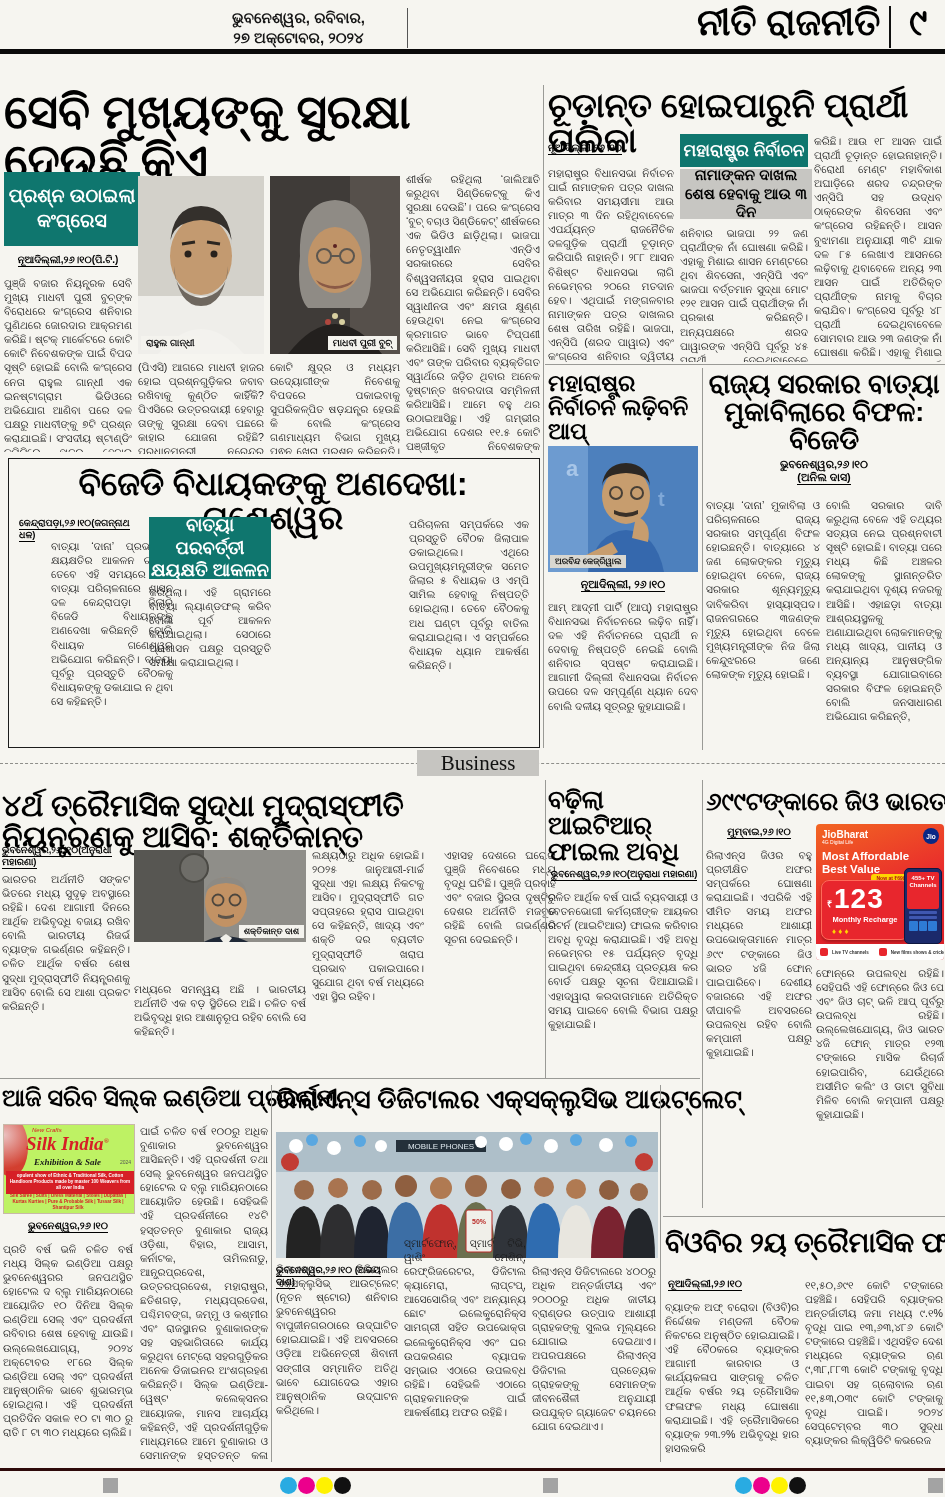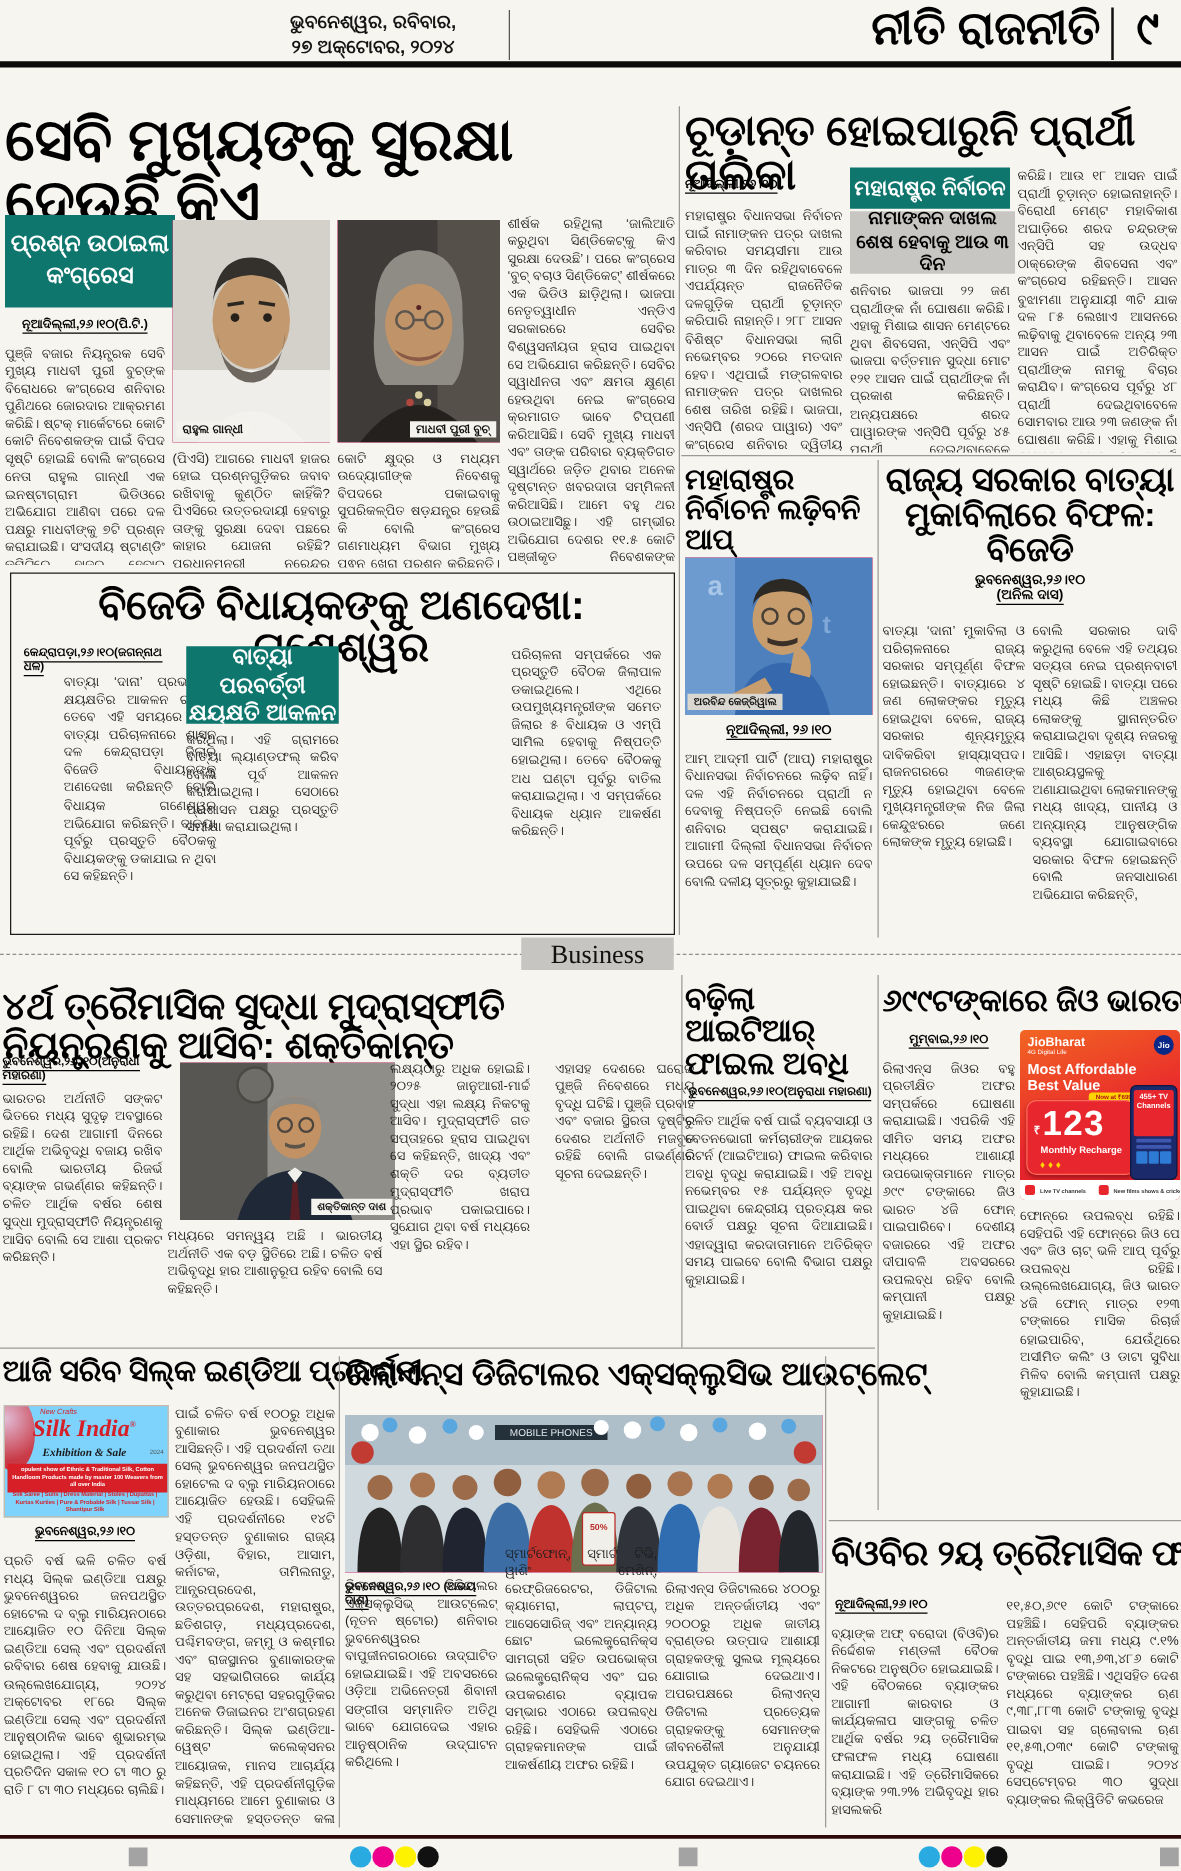--- a/index.html
+++ b/index.html
@@ -6,21 +6,21 @@
   .page{position:relative;width:945px;height:1497px;background:#f6f5f0;font-family:"Liberation Sans",sans-serif;color:#141414;overflow:hidden;}
   .abs{position:absolute;}
   .hl{font-weight:bold;color:#000;line-height:1.04;letter-spacing:-0.3px;}
   .col{text-align:justify;font-size:10.6px;line-height:1.33;overflow:hidden;word-break:break-word;color:#1c1c1c;}
   .dl{font-weight:bold;font-size:10px;color:#000;}
   .dl u{text-decoration:none;border-bottom:1px solid #000;padding-bottom:1px;}
   .kick-black{background:#0f766e;color:#fff;font-weight:bold;text-align:center;display:flex;align-items:center;justify-content:center;}
   .kick-gray{background:#c7c6c2;color:#000;font-weight:bold;text-align:center;display:flex;align-items:center;justify-content:center;}
   .vsep{position:absolute;width:1px;background:#9a9a96;}
   .hsep{position:absolute;height:1px;background:#9a9a96;}
-  .photo{position:absolute;overflow:hidden;background:#be185d;}
+  .photo{position:absolute;overflow:hidden;background:#f9a8d4;}
   .cap{position:absolute;bottom:4px;background:#f4f3ee;font-size:9.5px;font-weight:bold;padding:1px 5px;color:#111;}
   .center{text-align:center;}
   .serif{font-family:"Liberation Serif",serif;}
 </style>
 </head>
 <body>
 
 <div class="page">
 
   <div class="abs" style="left:0;top:49px;width:945px;height:5px;background:#0a0a0a;"></div>
@@ -139,21 +139,21 @@
     <div class="abs col" style="left:400px;top:58px;width:120px;height:220px;">ପରିଚାଳନା ସମ୍ପର୍କରେ ଏକ ପ୍ରସ୍ତୁତି ବୈଠକ ଜିଲାପାଳ ଡକାଇଥିଲେ। ଏଥିରେ ଉପମୁଖ୍ୟମନ୍ତ୍ରୀଙ୍କ ସମେତ ଜିଲାର ୫ ବିଧାୟକ ଓ ଏମ୍‌ପି ସାମିଲ ହେବାକୁ ନିଷ୍ପତ୍ତି ହୋଇଥିଲା। ତେବେ ବୈଠକକୁ ଅଧ ଘଣ୍ଟା ପୂର୍ବରୁ ବାତିଲ କରାଯାଇଥିଲା। ଏ ସମ୍ପର୍କରେ ବିଧାୟକ ଧ୍ୟାନ ଆକର୍ଷଣ କରିଛନ୍ତି।</div>
   </section>
 
   <div class="abs" style="left:0;top:763px;width:945px;border-top:1px dashed #8e8e8a;"></div>
   <div class="abs serif center" style="left:372px;top:750px;width:122px;height:26px;background:#c6c5c1;font-size:21px;line-height:26px;color:#111;margin-left:45px;">Business</div>
 
   <section>
     <div class="abs hl" style="left:2px;top:790px;width:540px;font-size:30px;">୪ର୍ଥ ତ୍ରୈମାସିକ ସୁଦ୍ଧା ମୁଦ୍ରାସ୍ଫୀତି ନିୟନ୍ତ୍ରଣକୁ ଆସିବ: ଶକ୍ତିକାନ୍ତ</div>
     <div class="abs dl" style="left:2px;top:844px;width:130px;font-size:9.5px;"><u>ଭୁବନେଶ୍ୱର,୨୬।୧୦(ଅନୁରାଧା ମହାରଣା)</u></div>
     <div class="abs col" style="left:2px;top:872px;width:128px;height:204px;">ଭାରତର ଅର୍ଥନୀତି ସଙ୍କଟ ଭିତରେ ମଧ୍ୟ ସୁଦୃଢ଼ ଅବସ୍ଥାରେ ରହିଛି। ଦେଶ ଆଗାମୀ ଦିନରେ ଆର୍ଥିକ ଅଭିବୃଦ୍ଧି ବଜାୟ ରଖିବ ବୋଲି ଭାରତୀୟ ରିଜର୍ଭ ବ୍ୟାଙ୍କ ଗଭର୍ଣ୍ଣର କହିଛନ୍ତି। ଚଳିତ ଆର୍ଥିକ ବର୍ଷର ଶେଷ ସୁଦ୍ଧା ମୁଦ୍ରାସ୍ଫୀତି ନିୟନ୍ତ୍ରଣକୁ ଆସିବ ବୋଲି ସେ ଆଶା ପ୍ରକଟ କରିଛନ୍ତି।</div>
-    <div class="photo" style="left:144px;top:850px;width:172px;height:126px;">
+    <div class="photo" style="left:134px;top:850px;width:172px;height:92px;">
       <svg width="172" height="126" viewBox="0 0 172 126">
         <rect width="172" height="126" fill="#8f8e89"></rect>
         <rect width="70" height="126" fill="#575652"></rect>
         <circle cx="60" cy="18" r="14" fill="#6e6d68" stroke="#4a4944" stroke-width="2"></circle>
         <ellipse cx="92" cy="52" rx="21" ry="25" fill="#c29264"></ellipse>
         <path d="M71 44 Q73 28 92 27 Q111 28 113 44 Q109 34 92 33 Q75 34 71 44 Z" fill="#8d8a84"></path>
         <circle cx="84" cy="50" r="5.5" fill="none" stroke="#4c463e" stroke-width="1.8"></circle>
         <circle cx="101" cy="50" r="5.5" fill="none" stroke="#4c463e" stroke-width="1.8"></circle>
         <path d="M84 64 Q92 68 100 64 L100 67 Q92 71 84 67 Z" fill="#5c544a"></path>
         <path d="M46 126 Q56 88 92 86 Q128 88 138 126 Z" fill="#1f2836"></path>
@@ -220,21 +220,21 @@
     </div>
 
     <div class="abs col" style="left:816px;top:966px;width:128px;height:240px;">ଫୋନ୍‌ରେ ଉପଲବ୍ଧ ରହିଛି। ସେହିପରି ଏହି ଫୋନ୍‌ରେ ଜିଓ ପେ ଏବଂ ଜିଓ ଚାଟ୍ ଭଳି ଆପ୍ ପୂର୍ବରୁ ଉପଲବ୍ଧ ରହିଛି। ଉଲ୍ଲେଖଯୋଗ୍ୟ, ଜିଓ ଭାରତ ୪ଜି ଫୋନ୍ ମାତ୍ର ୧୨୩ ଟଙ୍କାରେ ମାସିକ ରିଚାର୍ଜ ହୋଇପାରିବ, ଯେଉଁଥିରେ ଅସୀମିତ କଲିଂ ଓ ଡାଟା ସୁବିଧା ମିଳିବ ବୋଲି କମ୍ପାନୀ ପକ୍ଷରୁ କୁହାଯାଇଛି।</div>
   </section>
 
   <div class="hsep" style="left:0;top:1078px;width:700px;"></div>
 
   <section>
     <div class="abs hl" style="left:2px;top:1086px;width:266px;font-size:24px;white-space:nowrap;">ଆଜି ସରିବ ସିଲ୍କ ଇଣ୍ଡିଆ ପ୍ରଦର୍ଶନୀ</div>
 
-    <div class="abs" style="left:3px;top:1124px;width:130px;height:88px;background:#7dd3fc;border:1px solid #c9b9a8;overflow:hidden;">
+    <div class="abs" style="left:3px;top:1124px;width:130px;height:88px;background:#bef264;border:1px solid #c9b9a8;overflow:hidden;">
       <div class="abs" style="left:-10px;top:-8px;width:34px;height:60px;background:radial-gradient(circle at 30% 30%,#f2b8cf,#d61f26 70%);border-radius:50%;opacity:.85;"></div>
       <div class="abs" style="left:28px;top:2px;font-size:6px;color:#d61f26;font-style:italic;">New Crafts</div>
       <div class="abs serif" style="left:22px;top:8px;font-size:19px;font-weight:bold;font-style:italic;color:#d61f26;"><span>Silk India</span><sup style="font-size:7px;">®</sup></div>
       <div class="abs serif" style="left:30px;top:32px;font-size:9px;font-weight:bold;font-style:italic;color:#1a1a1a;">Exhibition &amp; Sale</div>
       <div class="abs" style="right:3px;top:34px;font-size:5px;color:#555;">2024</div>
       <div class="abs" style="left:2px;top:46px;width:124px;background:#d61f26;color:#fff;font-size:4.6px;line-height:1.35;padding:2px;text-align:center;font-weight:bold;">opulent show of Ethnic &amp; Traditional Silk, Cotton Handloom Products made by master 100 Weavers from all over India</div>
       <div class="abs" style="left:2px;top:68px;width:124px;color:#d61f26;font-size:4.6px;line-height:1.35;text-align:center;font-weight:bold;">Silk Saree | Suits | Dress Material | Stoles | Dupattas | Kurtas Kurties | Pure &amp; Probable Silk | Tussar Silk | Shantipur Silk</div>
     </div>
 
     <div class="abs dl center" style="left:3px;top:1220px;width:130px;"><u>ଭୁବନେଶ୍ୱର,୨୬।୧୦</u></div>

